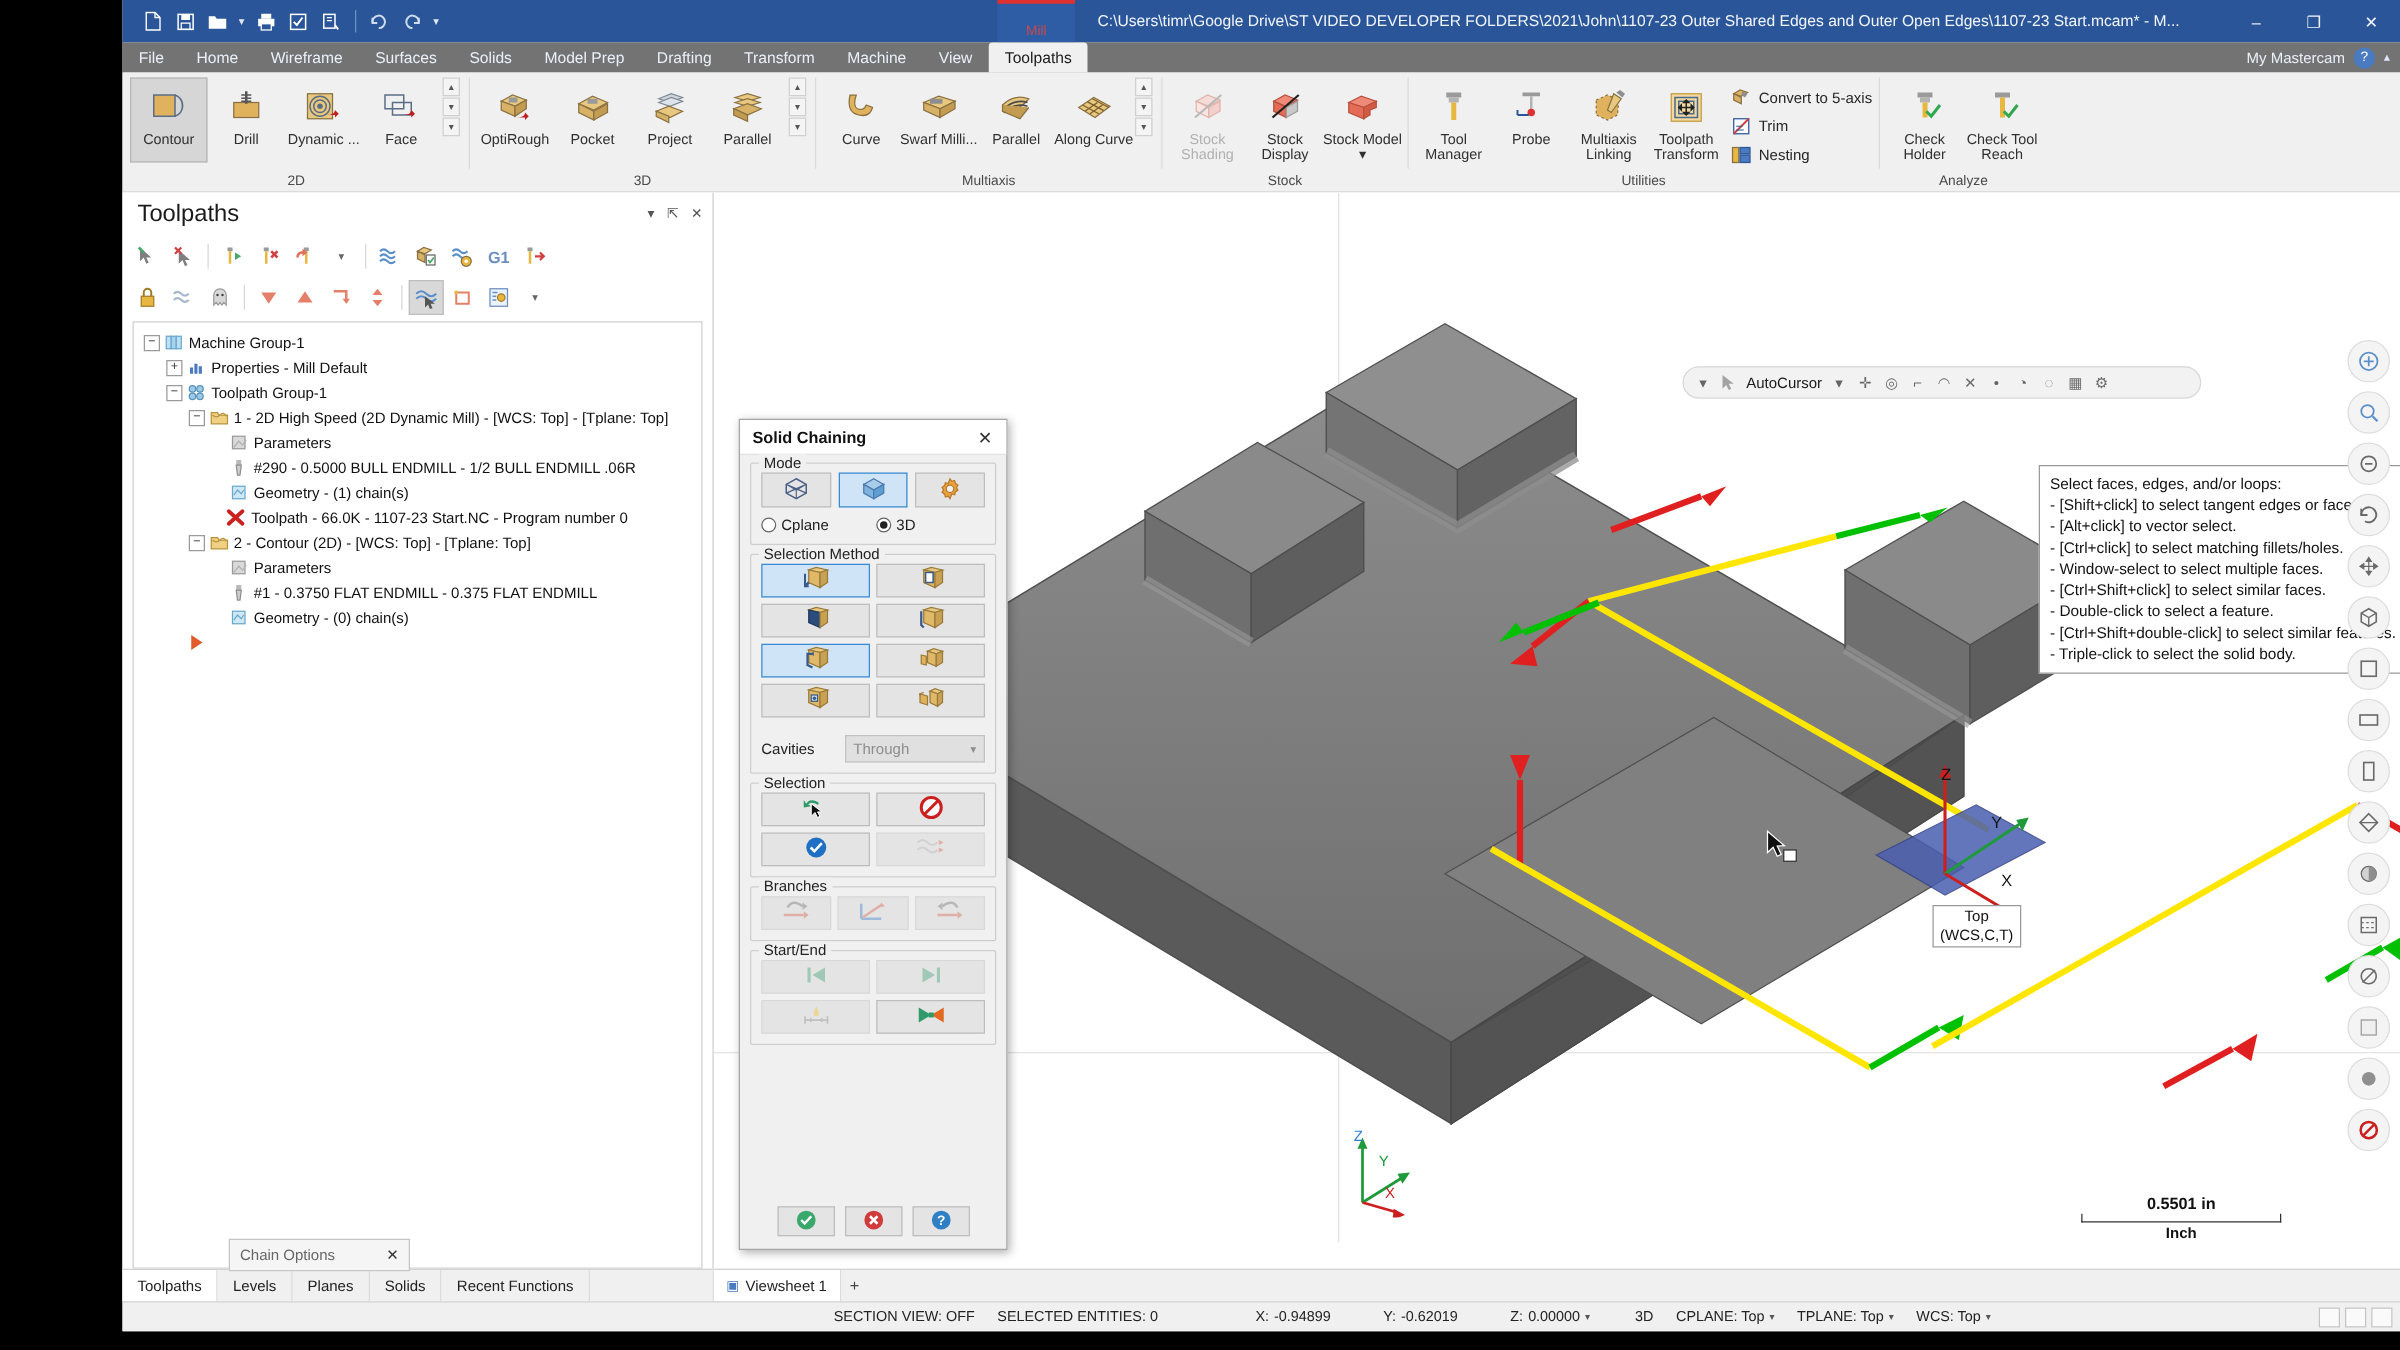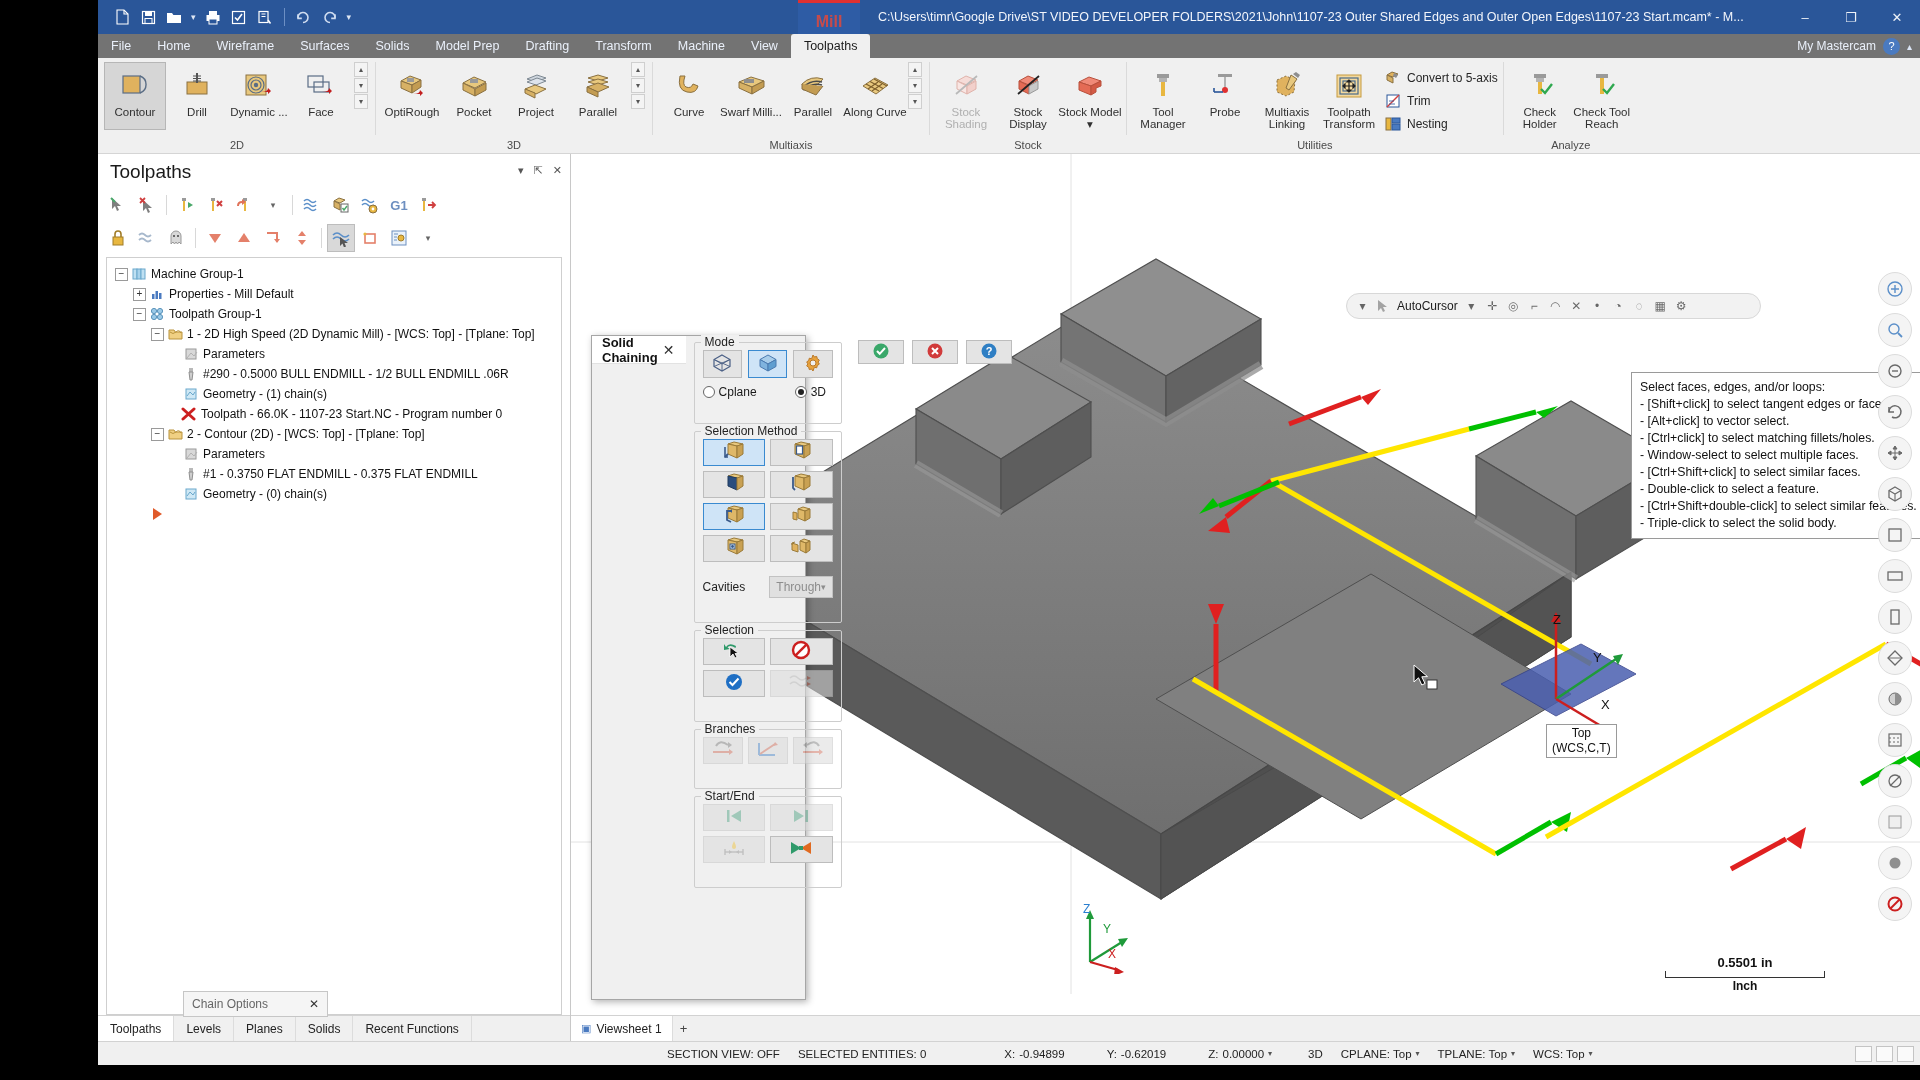--- a/index.html
+++ b/index.html
@@ -28,21 +28,21 @@
   }
   .qat-sep { width:1px; height:18px; background:#6c8fc4; margin:0 5px; }
   .qat-caret { font-size:9px; color:#dfe7f4; padding:0 3px; }
 
   .mill-tag {
     position:absolute; left:700px; top:0; width:62px; height:34px;
     background:#2e5ca5; display:flex; align-items:flex-end; justify-content:center;
     padding-bottom:3px;
   }
   .mill-tag .redline { position:absolute; left:0; top:0; width:100%; height:3px; background:#e03131; }
-  .mill-tag span { font-size:16px; color:#c64b4b; font-weight:bold; }
+  .mill-tag span { font-size:11px; color:#c64b4b; font-weight:normal; }
 
   .title-text {
     position:absolute; left:780px; top:0; height:34px; line-height:34px;
     font-size:12.5px; color:#f2f5fb; white-space:nowrap; overflow:hidden;
     max-width:880px;
   }
   .wincontrols { position:absolute; right:0; top:0; height:34px; display:flex; }
   .wc { width:46px; height:34px; display:flex; align-items:center; justify-content:center;
         color:#eef2f8; font-size:13px; }
 
@@ -172,32 +172,32 @@
   .gtab { padding:0 10px; display:flex; align-items:center; gap:5px; font-size:12px; color:#222;
           border-right:1px solid #dcdcdc; background:#fff; }
   .gtab-plus { width:22px; display:flex; align-items:center; justify-content:center; font-size:13px; color:#444; }
 
   .triad { position:absolute; left:505px; top:750px; width:70px; height:70px; }
 
   
   .dlg {
     position:absolute; left:493px; top:181px; width:215px; height:665px;
     background:#f0f0f0; border:1px solid #a6a6a6; box-shadow:2px 2px 7px rgba(0,0,0,.30);
-    display:flex; flex-direction:row;
+    display:flex; flex-direction:column;justify-content:flex-end;
   }
   .dlg-title {
     height:28px; background:#fff; display:flex; align-items:center; padding:0 6px 0 10px;
     border-bottom:1px solid #e2e2e2; flex:0 0 28px;
   }
   .dlg-title .t { font-size:13px; color:#111; font-weight:bold; flex:1; }
   .dlg-title .x { width:22px; height:22px; display:flex; align-items:center; justify-content:center;
                   font-size:14px; color:#333; }
   .dlg-body { flex:1; padding:6px 8px; display:flex; flex-direction:column; gap:7px; }
 
-  .gbox { border:1px solid #cdcdcd; border-radius:2px; padding:7px 8px 24px 8px; position:relative; }
+  .gbox { border:1px solid #cdcdcd; border-radius:2px; padding:7px 8px 8px 8px; position:relative; }
   .gbox > .cap {
     position:absolute; top:-8px; left:6px; background:#f0f0f0; padding:0 4px; font-size:12px; color:#222;
   }
   .btn-row { display:flex; gap:6px; }
   .mbtn {
     flex:1; height:28px; border:1px solid #bdbdbd; background:#e4e4e4;
     display:flex; align-items:center; justify-content:center;
   }
   .mbtn.act { background:#cfe4f7; border:1px solid #3a8ad0; }
   .radio-row { display:flex; align-items:center; gap:8px; margin-top:7px; font-size:12px; }

